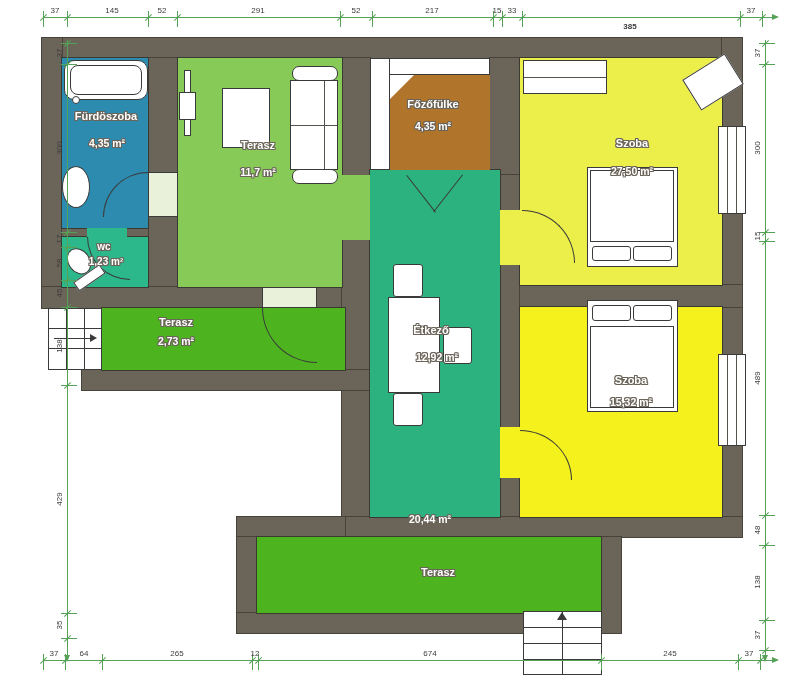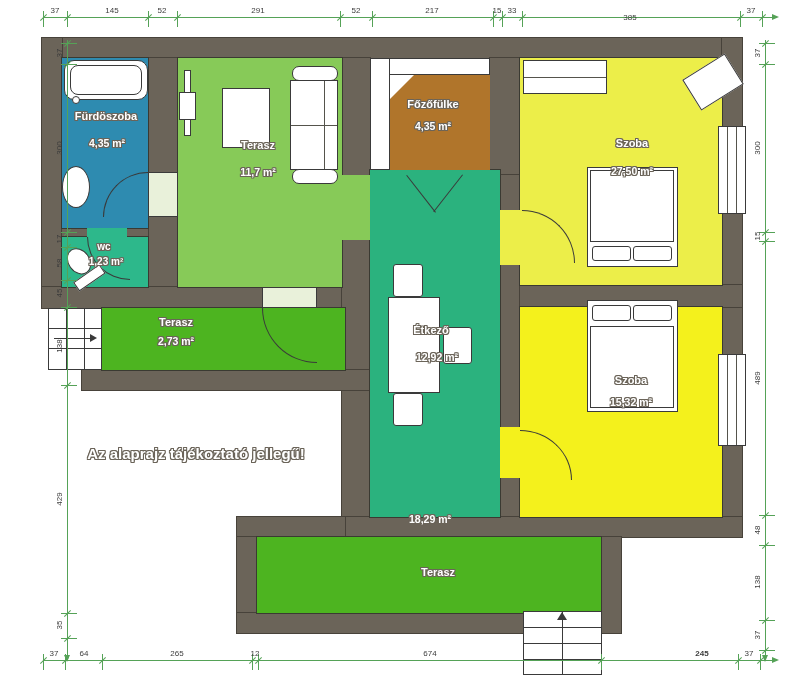--- a/index.html
+++ b/index.html
@@ -147,27 +147,26 @@
   <div class="lbl sm" style="left:104px;top:246px">wc</div>
   <div class="lbl sm" style="left:106px;top:261px">1,23 m²</div>
   <div class="lbl" style="left:258px;top:145px">Terasz</div>
   <div class="lbl area" style="left:258px;top:172px">11,7 m²</div>
   <div class="lbl" style="left:433px;top:104px">Főzőfülke</div>
   <div class="lbl area" style="left:433px;top:126px">4,35 m²</div>
   <div class="lbl" style="left:632px;top:143px">Szoba</div>
   <div class="lbl area" style="left:632px;top:171px">27,50 m²</div>
   <div class="lbl" style="left:431px;top:330px">Étkező</div>
   <div class="lbl area" style="left:437px;top:357px">12,92 m²</div>
-  <div class="lbl area" style="left:430px;top:519px">18,29 m²</div>
+  <div class="lbl area" style="left:430px;top:519px">20,44 m²</div>
   <div class="lbl" style="left:631px;top:380px">Szoba</div>
   <div class="lbl area" style="left:631px;top:402px">15,32 m²</div>
   <div class="lbl" style="left:176px;top:322px">Terasz</div>
   <div class="lbl area" style="left:176px;top:341px">2,73 m²</div>
   <div class="lbl" style="left:438px;top:572px">Terasz</div>
-  <div class="lbl big" style="left:196px;top:453px">Az alaprajz tájékoztató jellegű!</div>
 
 <div class="dl" style="left: 43px; top: 17px; width: 729px; height: 1px;"></div>
     <div class="dt" style="left: 43px; top: 11px; width: 1px; height: 16px;"></div>
     <div class="ds" style="left: 39px; top: 17px;"></div>
     <div class="dt" style="left: 67px; top: 11px; width: 1px; height: 16px;"></div>
     <div class="ds" style="left: 63px; top: 17px;"></div>
     <div class="dt" style="left: 148px; top: 11px; width: 1px; height: 16px;"></div>
     <div class="ds" style="left: 144px; top: 17px;"></div>
     <div class="dt" style="left: 177px; top: 11px; width: 1px; height: 16px;"></div>
     <div class="ds" style="left: 173px; top: 17px;"></div>
@@ -186,21 +185,21 @@
     <div class="dt" style="left: 762px; top: 11px; width: 1px; height: 16px;"></div>
     <div class="ds" style="left: 758px; top: 17px;"></div>
     <div class="dn" style="left: 55px; top: 15px;">37</div>
     <div class="dn" style="left: 112px; top: 15px;">145</div>
     <div class="dn" style="left: 162px; top: 15px;">52</div>
     <div class="dn" style="left: 258px; top: 15px;">291</div>
     <div class="dn" style="left: 356px; top: 15px;">52</div>
     <div class="dn" style="left: 432px; top: 15px;">217</div>
     <div class="dn" style="left: 497px; top: 15px;">15</div>
     <div class="dn" style="left: 512px; top: 15px;">33</div>
-    <div class="dn" style="left: 630px; top: 22px;">385</div>
+    <div class="dn" style="left: 630px; top: 31px; font-weight: bold;">385</div>
     <div class="dn" style="left: 751px; top: 15px;">37</div>
     <div class="da" style="left: 772px; top: 14px; border-left: 7px solid rgb(85, 162, 87); border-top: 3px solid transparent; border-bottom: 3px solid transparent;"></div>
     <div class="dl" style="left: 43px; top: 660px; width: 729px; height: 1px;"></div>
     <div class="dt" style="left: 43px; top: 654px; width: 1px; height: 16px;"></div>
     <div class="ds" style="left: 39px; top: 660px;"></div>
     <div class="dt" style="left: 65px; top: 654px; width: 1px; height: 16px;"></div>
     <div class="ds" style="left: 61px; top: 660px;"></div>
     <div class="dt" style="left: 102px; top: 654px; width: 1px; height: 16px;"></div>
     <div class="ds" style="left: 98px; top: 660px;"></div>
     <div class="dt" style="left: 252px; top: 654px; width: 1px; height: 16px;"></div>
@@ -211,21 +210,21 @@
     <div class="ds" style="left: 597px; top: 660px;"></div>
     <div class="dt" style="left: 738px; top: 654px; width: 1px; height: 16px;"></div>
     <div class="ds" style="left: 734px; top: 660px;"></div>
     <div class="dt" style="left: 760px; top: 654px; width: 1px; height: 16px;"></div>
     <div class="ds" style="left: 756px; top: 660px;"></div>
     <div class="dn" style="left: 54px; top: 658px;">37</div>
     <div class="dn" style="left: 84px; top: 658px;">64</div>
     <div class="dn" style="left: 177px; top: 658px;">265</div>
     <div class="dn" style="left: 255px; top: 658px;">12</div>
     <div class="dn" style="left: 430px; top: 658px;">674</div>
-    <div class="dn" style="left: 702px; top: 658px; font-weight: bold;">245</div>
+    <div class="dn" style="left: 670px; top: 658px;">245</div>
     <div class="dn" style="left: 749px; top: 658px;">37</div>
     <div class="da" style="left: 772px; top: 657px; border-left: 7px solid rgb(85, 162, 87); border-top: 3px solid transparent; border-bottom: 3px solid transparent;"></div>
     <div class="dl" style="left: 67px; top: 40px; width: 1px; height: 615px;"></div>
     <div class="dt" style="left: 61px; top: 43px; width: 16px; height: 1px;"></div>
     <div class="ds" style="left: 63px; top: 43px;"></div>
     <div class="dt" style="left: 61px; top: 64px; width: 16px; height: 1px;"></div>
     <div class="ds" style="left: 63px; top: 64px;"></div>
     <div class="dt" style="left: 61px; top: 232px; width: 16px; height: 1px;"></div>
     <div class="ds" style="left: 63px; top: 232px;"></div>
     <div class="dt" style="left: 61px; top: 247px; width: 16px; height: 1px;"></div>

